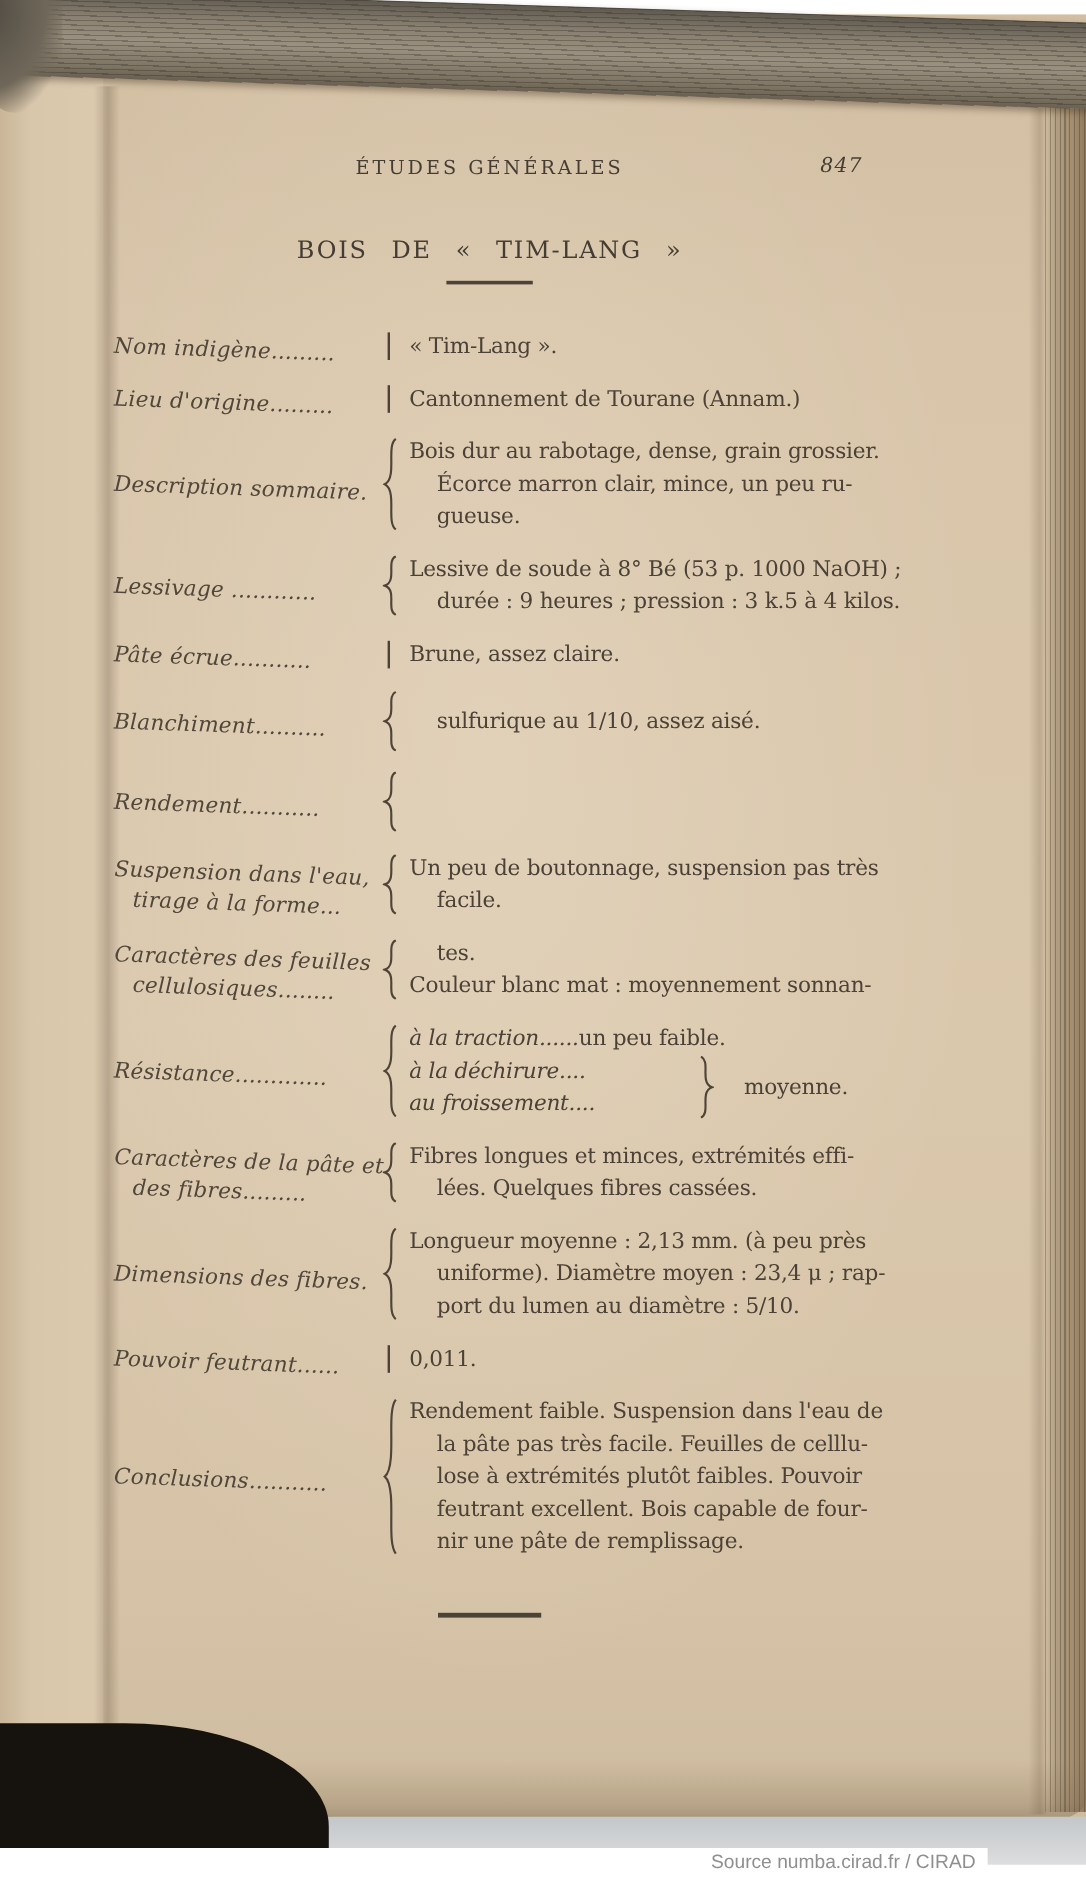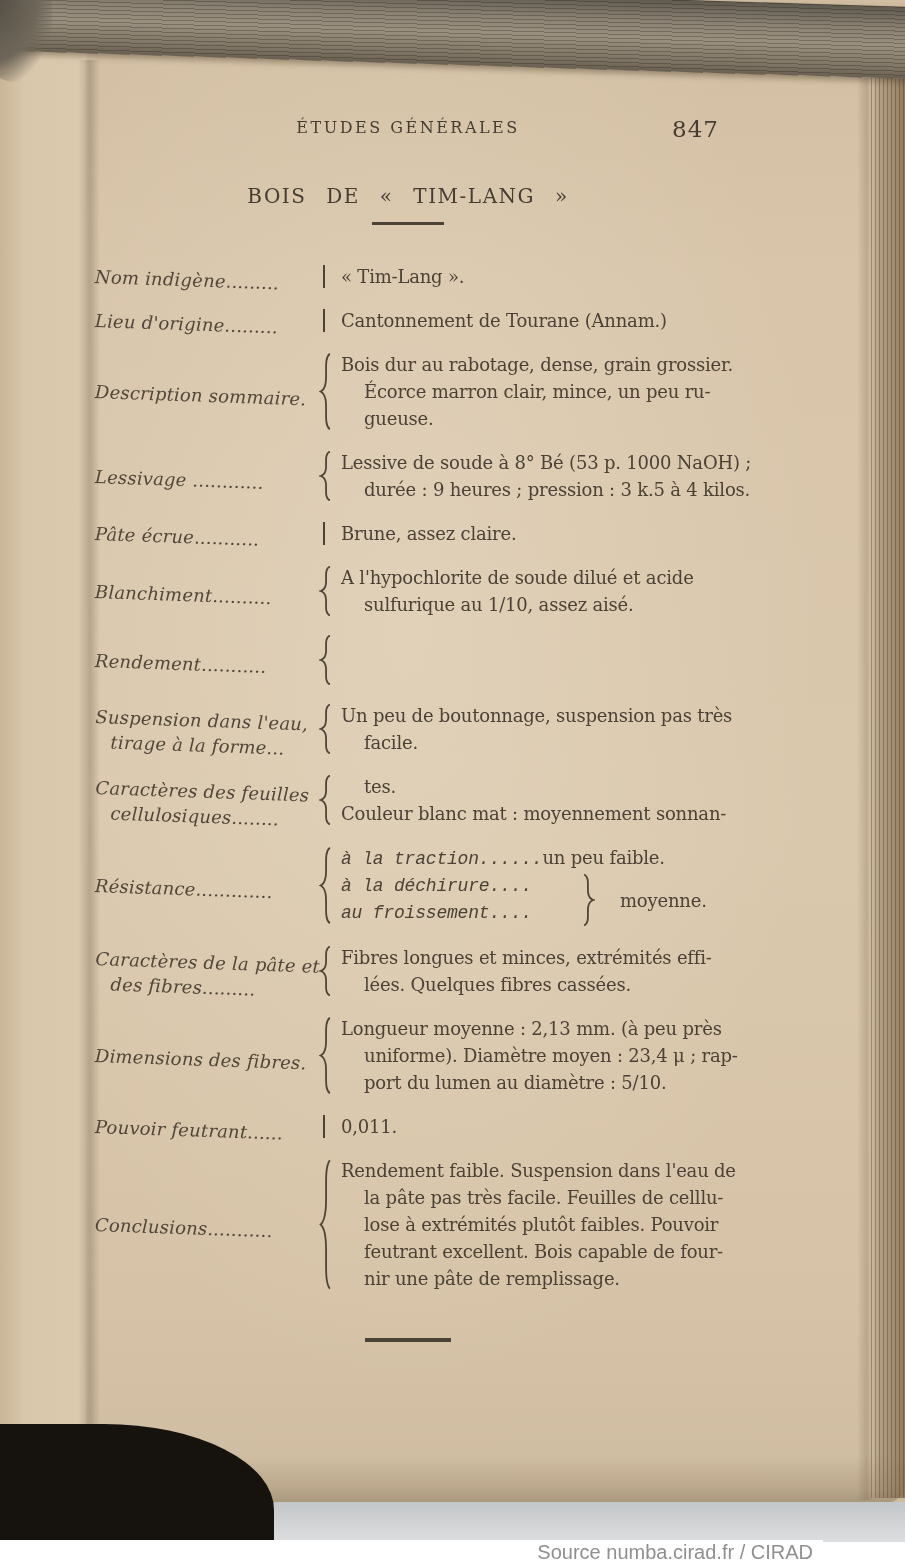--- a/index.html
+++ b/index.html
@@ -3,21 +3,21 @@
 <meta charset="utf-8">
 <style>
   html,body{margin:0;padding:0;}
   body{
     width:905px;height:1566px;position:relative;overflow:hidden;
     background:#ffffff;
     font-family:"DejaVu Serif","Liberation Serif",serif;
   }
   
   .page{
-    position:absolute;left:0;top:0;width:905px;height:1540px;
+    position:absolute;left:0;top:12px;width:905px;height:1540px;
     background:
       radial-gradient(ellipse at 45% 40%, rgba(255,250,235,.20), rgba(0,0,0,0) 60%),
       linear-gradient(180deg,#d2bfa3 0%, #d8c5aa 18%, #dac8ad 55%, #d6c3a7 85%, #cdbb9f 100%);
   }
   
   .left-underpage{
     position:absolute;left:0;top:46px;width:86px;height:1466px;
     background:linear-gradient(90deg,#c9b698 0%, #d9c7ac 30%, #dccaaf 100%);
   }
   .left-crease{
@@ -61,43 +61,43 @@
     border-bottom-left-radius:140px 40px;border-bottom-right-radius:30px 18px;
   }
   .cover-corner{
     position:absolute;left:-16px;top:1424px;width:290px;height:118px;
     background:#16130e;
     border-top-right-radius:170px 86px;
   }
   .source-bar{
     position:absolute;left:0;top:1540px;width:823px;height:26px;background:#ffffff;
     font-family:"Liberation Sans","DejaVu Sans",sans-serif;
-    color:#8f8f8f;font-size:20px;line-height:25px;text-align:right;
+    color:#8f8f8f;font-size:16px;line-height:25px;text-align:right;
     padding-right:10px;box-sizing:border-box;padding-left:16px;
   }
   
   .content{position:absolute;left:95px;top:118px;width:626px;color:#4b4136;}
   .running-head{position:relative;height:26px;font-size:16px;letter-spacing:2.5px;text-align:center;color:#453d33;}
-  .folio{position:absolute;right:2px;top:-2px;font-size:23px;letter-spacing:1px;}
+  .folio{position:absolute;right:2px;top:-2px;font-size:17px;letter-spacing:1px;font-style:italic;}
   .main-title{margin-top:40px;text-align:center;font-size:20px;letter-spacing:1.5px;word-spacing:12px;color:#453d33;}
   .title-rule{width:72px;height:3px;background:#4b4238;margin:14px auto 0 auto;}
   .entries{margin-top:38px;}
   .row{display:flex;align-items:center;margin-bottom:17px;}
   .lab{width:220px;flex:0 0 220px;}
   .lab-in{transform:rotate(2deg);transform-origin:left center;}
   .lab-line{font-style:italic;font-size:18px;line-height:25px;letter-spacing:.2px;color:#50463a;white-space:nowrap;}
   .lab-line.cont{padding-left:16px;}
   .sep{flex:0 0 26px;display:flex;align-items:center;justify-content:flex-start;align-self:stretch;}
   .bar{width:2px;height:23px;background:#4b4238;margin-left:8px;}
   svg.brace{width:13px;margin-left:4px;}
   .val{flex:1 1 auto;font-size:18px;line-height:27px;letter-spacing:-0.2px;white-space:nowrap;}
   .val-line.cont{padding-left:23px;}
   
   .sub-row{display:flex;align-items:baseline;line-height:27px;}
-  .sub-lab{font-style:italic;display:inline-block;min-width:113px;white-space:nowrap;font-family:Liberation Mono, monospace;}
+  .sub-lab{font-style:italic;display:inline-block;min-width:113px;white-space:nowrap;}
   .sub-group{display:flex;align-items:center;}
   .sub-labs{width:133px;flex:0 0 133px;}
   .sub-labs .sub-lab{min-width:0;display:block;line-height:27px;}
   .rbrace-wrap{flex:0 0 14px;height:52px;display:flex;align-items:center;margin-left:108px;}
   svg.rbrace{width:13px;height:52px;}
   .group-val{margin-left:24px;}
   .end-rule{width:86px;height:4px;background:#4b4238;margin:46px auto 0 auto;}
 </style>
 </head>
 <body>
@@ -195,21 +195,20 @@
             <div class="lab-in">
               <div class="lab-line">Blanchiment..........</div>
             </div>
           </div>
           <div class="sep">
             <svg class="brace" viewBox="0 0 12 100" preserveAspectRatio="none" style="height: 50px;">
               <path d="M10,1 C4.5,7 7.5,24 6.2,38 C5.4,46 3,49 1.5,50 C3,51 5.4,54 6.2,62 C7.5,76 4.5,93 10,99" fill="none" stroke="#4e4438" stroke-width="1.8" vector-effect="non-scaling-stroke"></path>
             </svg>
           </div>
           <div class="val">
-            <div class="val-line">A l'hypochlorite de soude dilué et acide</div>
             <div class="val-line cont">sulfurique au 1/10, assez aisé.</div>
           </div>
         </div>
         <div class="row">
           <div class="lab">
             <div class="lab-in">
               <div class="lab-line">Rendement...........</div>
             </div>
           </div>
           <div class="sep">

